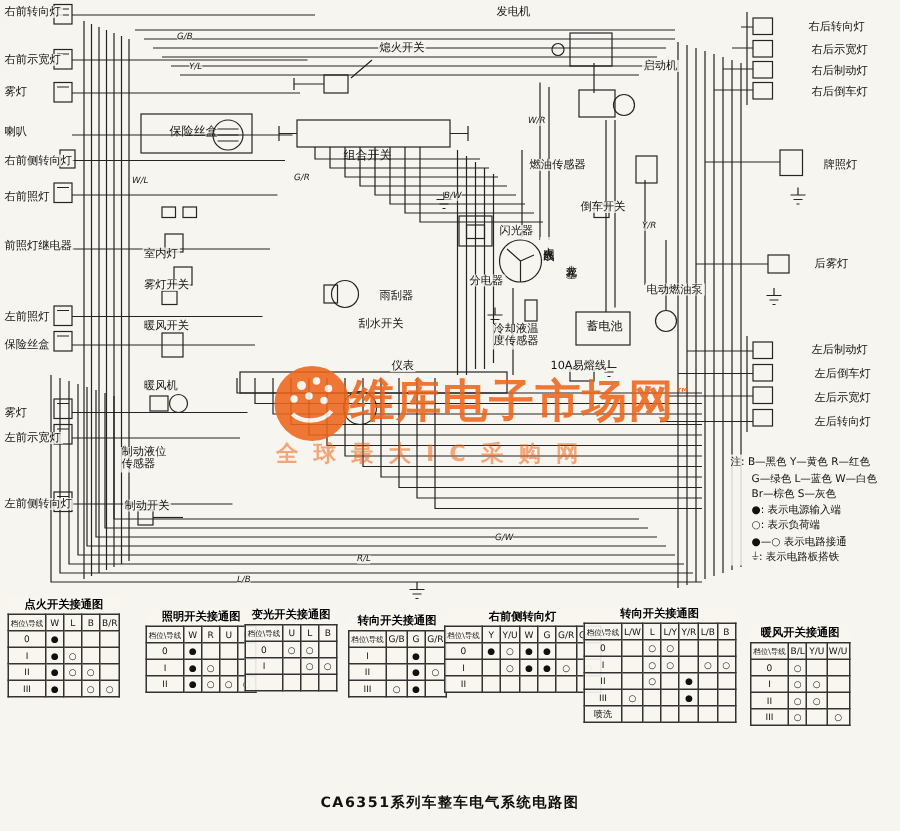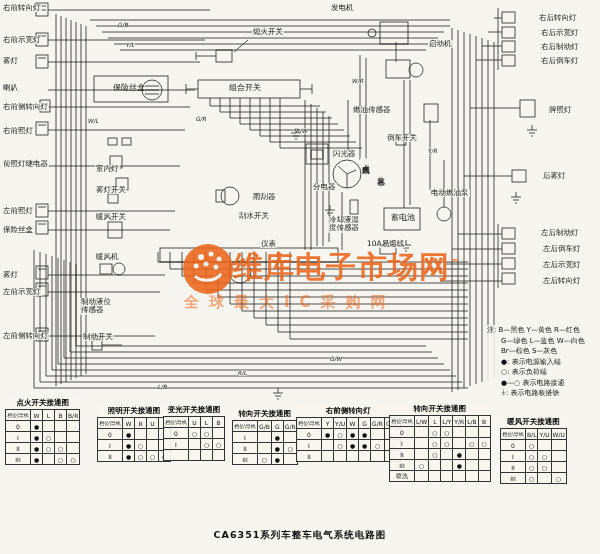--- a/index.html
+++ b/index.html
@@ -9,21 +9,21 @@
   #wires{position:absolute;left:0;top:0;z-index:1;}
   .lbl{position:absolute;z-index:3;font-size:7.5px;line-height:1.12;color:#141414;
        white-space:nowrap;background:rgba(247,245,239,.78);padding:0 1px;}
   .lbl.wrap{white-space:normal;font-family:Liberation Mono, monospace;}
   .lbl.vert{writing-mode:vertical-rl;letter-spacing:1px;}
   .lbl.boxed{font-size:8px;font-weight:normal;background:transparent;}
   .wcode{position:absolute;z-index:2;font-size:5.8px;font-style:italic;color:#222;
          background:rgba(247,245,239,.6);white-space:nowrap;}
   
   .legend{position:absolute;left:487px;top:303px;width:112px;z-index:4;font-size:7px;
-          line-height:1.5;color:#111;background:rgba(247,245,239,.85);margin-top:22px;}
+          line-height:1.5;color:#111;background:rgba(247,245,239,.85);}
   .lg-row{white-space:nowrap;}
   .lg-row.indent{padding-left:14px;}
   
   .tblwrap{position:absolute;z-index:4;background:rgba(247,245,239,.92);}
   .tbl-title{font-size:7.5px;font-weight:bold;text-align:center;margin-bottom:1px;white-space:nowrap;}
   .tblwrap table{border-collapse:collapse;}
   .tblwrap td{border:1px solid #333;font-size:6px;height:10px;min-width:9px;
               text-align:center;padding:0 1px;white-space:nowrap;color:#111;}
   .tblwrap td.corner{font-size:5px;min-width:22px;}
   .tblwrap td.rowhead{min-width:14px;}
@@ -151,21 +151,21 @@
   <span class="lbl" style="left:2px;top:127px">右前照灯</span>
   <span class="lbl" style="left:2px;top:160px">前照灯继电器</span>
   <span class="lbl" style="left:2px;top:207px">左前照灯</span>
   <span class="lbl" style="left:2px;top:226px">保险丝盒</span>
   <span class="lbl" style="left:2px;top:271px">雾灯</span>
   <span class="lbl" style="left:2px;top:288px">左前示宽灯</span>
   <span class="lbl" style="left:2px;top:332px">左前侧转向灯</span>
 
   <span class="lbl boxed" style="left:112px;top:84px">保险丝盒</span>
   <span class="lbl" style="left:252px;top:28px">熄火开关</span>
-  <span class="lbl boxed" style="left:228px;top:84px">组合开关</span>
+  <span class="lbl boxed" style="left:228px;top:100px">组合开关</span>
   <span class="lbl" style="left:330px;top:4px">发电机</span>
   <span class="lbl" style="left:428px;top:40px">启动机</span>
   <span class="lbl" style="left:332px;top:150px">闪光器</span>
   <span class="lbl" style="left:352px;top:106px">燃油传感器</span>
   <span class="lbl" style="left:386px;top:134px">倒车开关</span>
   <span class="lbl" style="left:312px;top:183px">分电器</span>
   <span class="lbl vert" style="left:360px;top:158px">点火线圈</span>
   <span class="lbl vert" style="left:375px;top:170px">火花塞</span>
   <span class="lbl boxed" style="left:390px;top:214px">蓄电池</span>
   <span class="lbl wrap" style="left:328px;top:216px;width:32px">冷却液温度传感器</span>

